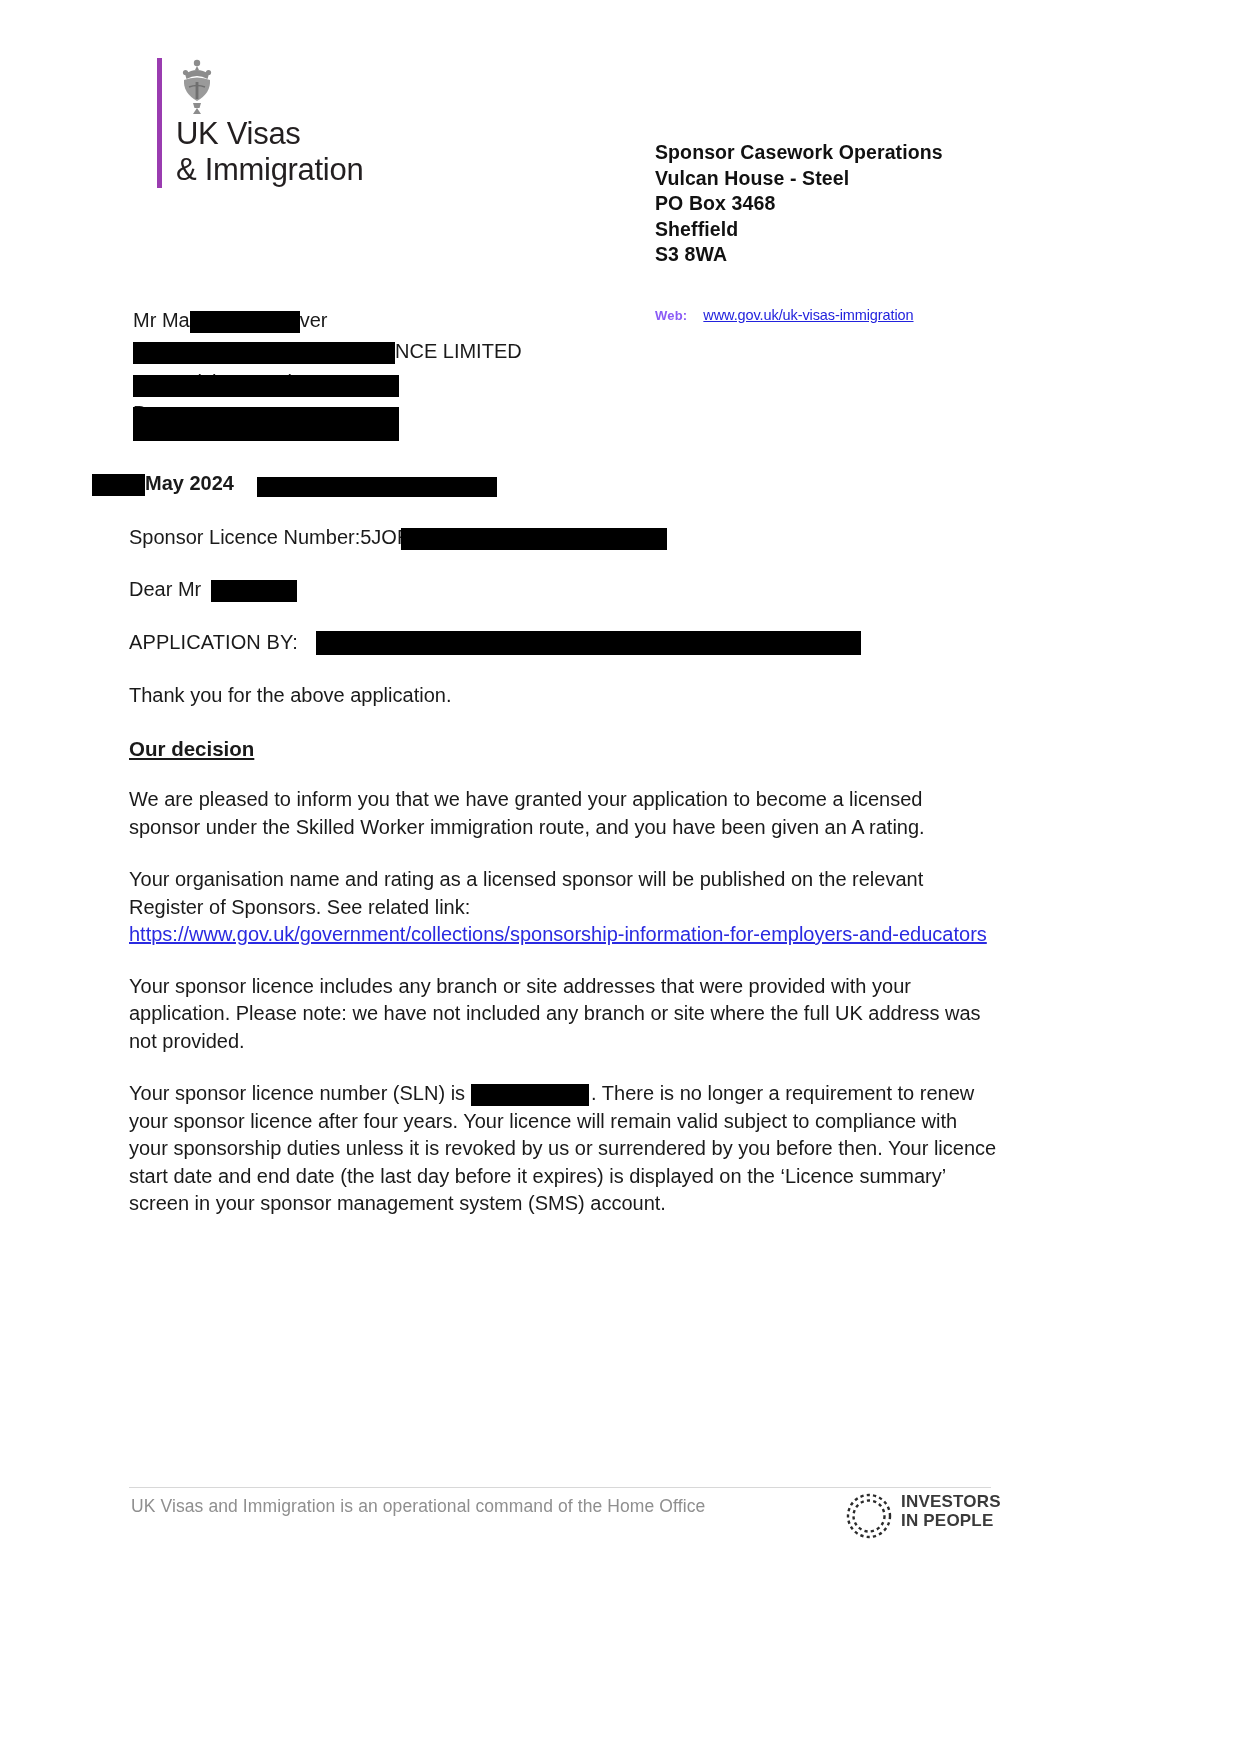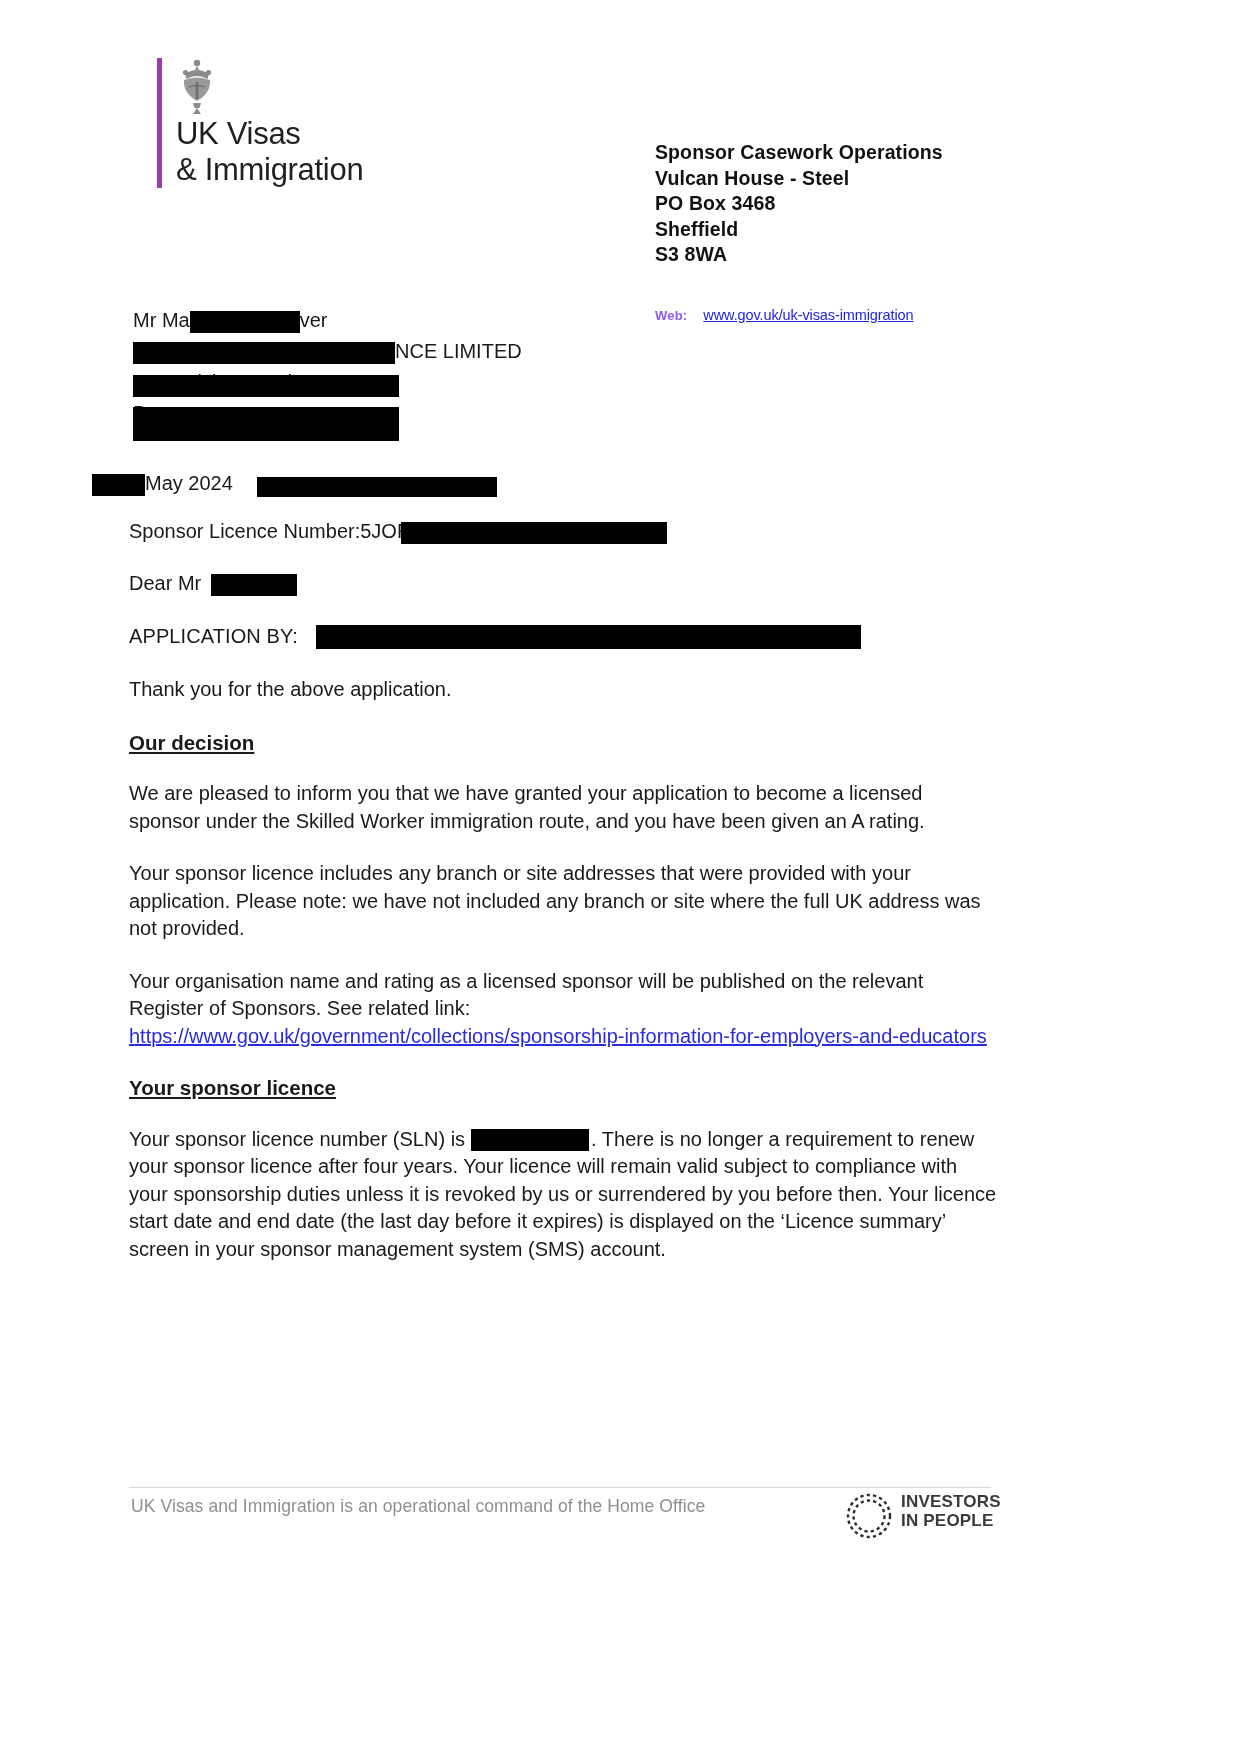--- a/index.html
+++ b/index.html
@@ -226,21 +226,21 @@
     <div class="rline">
       <span>Bourne</span>
       <span class="redact" style="left:0;top:9px;width:266px;height:34px"></span>
     </div>
   </div>
 
   <div class="bar" style="left:257px;top:477px;width:240px;height:20px;"></div>
 
   <div class="body-block">
 
-    <p class="para" style="position:relative;margin-bottom:20px;">
+    <p class="para" style="position:relative;margin-bottom:26px;font-weight:bold;">
       <span class="redact-inline" style="width:53px;margin-left:-37px;"></span><span>May 2024</span>
     </p>
 
     <p class="para" style="position:relative;">
       <span>Sponsor Licence Number:</span><span>5JORN9MT8</span>
       <span class="redact" style="left:272px;top:4px;width:266px;height:22px;"></span>
     </p>
 
     <p class="para">
       <span>Dear Mr</span>
@@ -252,28 +252,27 @@
       <span>APPLICATION BY:</span>
       <span class="redact-inline" style="width:545px;margin-left:12px;height:24px;"></span>
     </p>
 
     <p class="para">Thank you for the above application.</p>
 
     <p class="heading">Our decision</p>
 
     <p class="para">We are pleased to inform you that we have granted your application to become a licensed sponsor under the Skilled Worker immigration route, and you have been given an A rating.</p>
 
-    <p class="para">Your sponsor licence includes any branch or site addresses that were provided with your application. Please note: we have not included any branch or site where the full UK address was not provided.</p>
-
     <p class="para" style="margin-bottom:24px">
       <span>Your organisation name and rating as a licensed sponsor will be published on the relevant Register of Sponsors. See related link:</span><br>
       <a class="bluelink" href="#">https://www.gov.uk/government/collections/sponsorship-information-for-employers-and-educators</a>
     </p>
 
-    <p class="heading">Your sponsor licence</p>
+    <p class="para">Your sponsor licence includes any branch or site addresses that were provided with your application. Please note: we have not included any branch or site where the full UK address was not provided.</p>
+
 
     <p class="para">
       <span>Your sponsor licence number (SLN) is</span><span class="redact-inline" style="width:118px;margin:0 2px 0 6px;"></span><span>. There is no longer a requirement to renew your sponsor licence after four years. Your licence will remain valid subject to compliance with your sponsorship duties unless it is revoked by us or surrendered by you before then. Your licence start date and end date (the last day before it expires) is displayed on the ‘Licence summary’ screen in your sponsor management system (SMS) account.</span>
     </p>
 
   </div>
 
   <div class="footer-rule"></div>
   <div class="footer-text">UK Visas and Immigration is an operational command of the Home Office</div>
 

